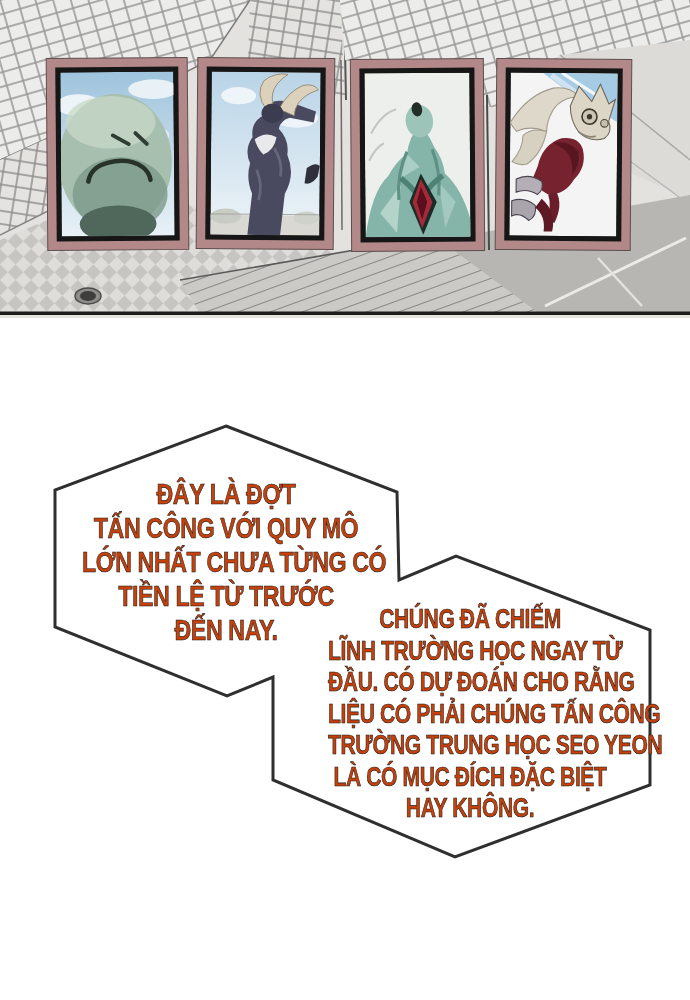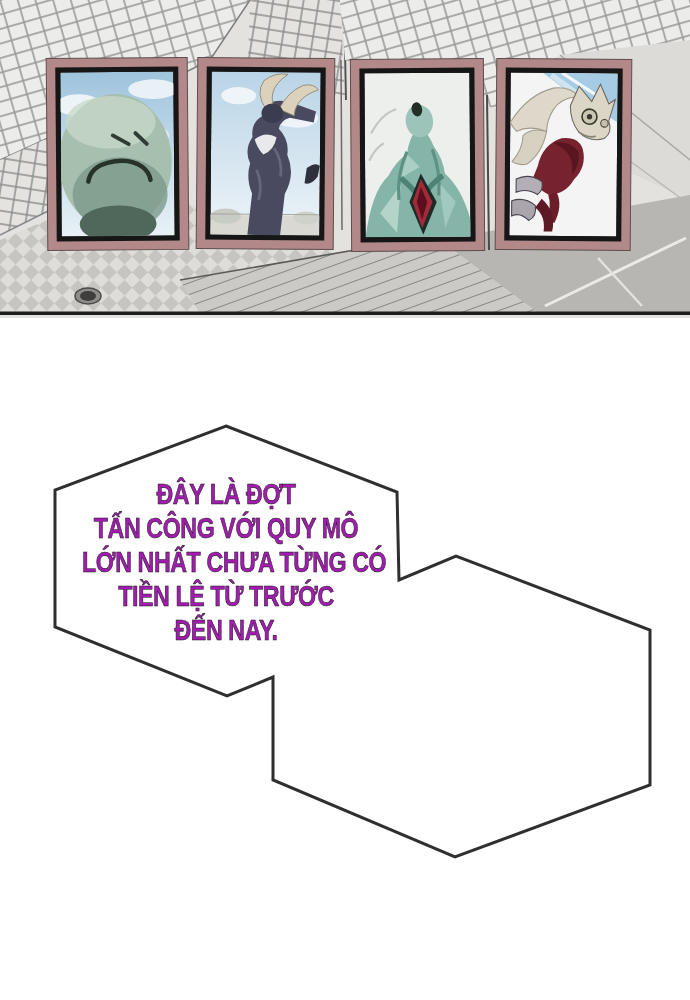--- a/index.html
+++ b/index.html
@@ -3,21 +3,21 @@
 <meta charset="utf-8">
 <style>
   html,body{margin:0;padding:0;background:#ffffff;}
   .page{
     position:relative;width:690px;height:1000px;background:#ffffff;
     overflow:hidden;font-family:"Liberation Sans","DejaVu Sans",sans-serif;
   }
   .art{position:absolute;top:0;left:0;}
   .bubble-layer{position:absolute;top:0;left:0;pointer-events:none;}
   .bubble-text{
-    position:absolute;text-align:center;color:#a21caf;font-weight:bold;
+    position:absolute;text-align:center;color:#c2410c;font-weight:bold;
     -webkit-text-stroke:0.6px #151515;
   }
   .bubble-text .bline{transform:scaleX(0.80);transform-origin:50% 50%;white-space:nowrap;}
   .bt1{left:46px;top:477px;width:360px;font-size:29px;line-height:34px;letter-spacing:-0.5px;}
   .bt2{left:288px;top:604px;width:364px;font-size:27px;line-height:31.5px;letter-spacing:-0.5px;}
   .bt2 .bline{transform:scaleX(0.78);}
 </style>
 </head>
 <body>
 
@@ -173,14 +173,23 @@
   </svg>
 
   <div class="bubble-text bt1">
     <div class="bline">ĐÂY LÀ ĐỢT</div>
     <div class="bline">TẤN CÔNG VỚI QUY MÔ</div>
     <div class="bline">LỚN NHẤT CHƯA TỪNG CÓ</div>
     <div class="bline">TIỀN LỆ TỪ TRƯỚC</div>
     <div class="bline">ĐẾN NAY.</div>
   </div>
 
+  <div class="bubble-text bt2">
+    <div class="bline">CHÚNG ĐÃ CHIẾM</div>
+    <div class="bline">LĨNH TRƯỜNG HỌC NGAY TỪ</div>
+    <div class="bline">ĐẦU. CÓ DỰ ĐOÁN CHO RẰNG</div>
+    <div class="bline">LIỆU CÓ PHẢI CHÚNG TẤN CÔNG</div>
+    <div class="bline">TRƯỜNG TRUNG HỌC SEO YEON</div>
+    <div class="bline">LÀ CÓ MỤC ĐÍCH ĐẶC BIỆT</div>
+    <div class="bline">HAY KHÔNG.</div>
+  </div>
 
 </div>
 
 </body></html>

